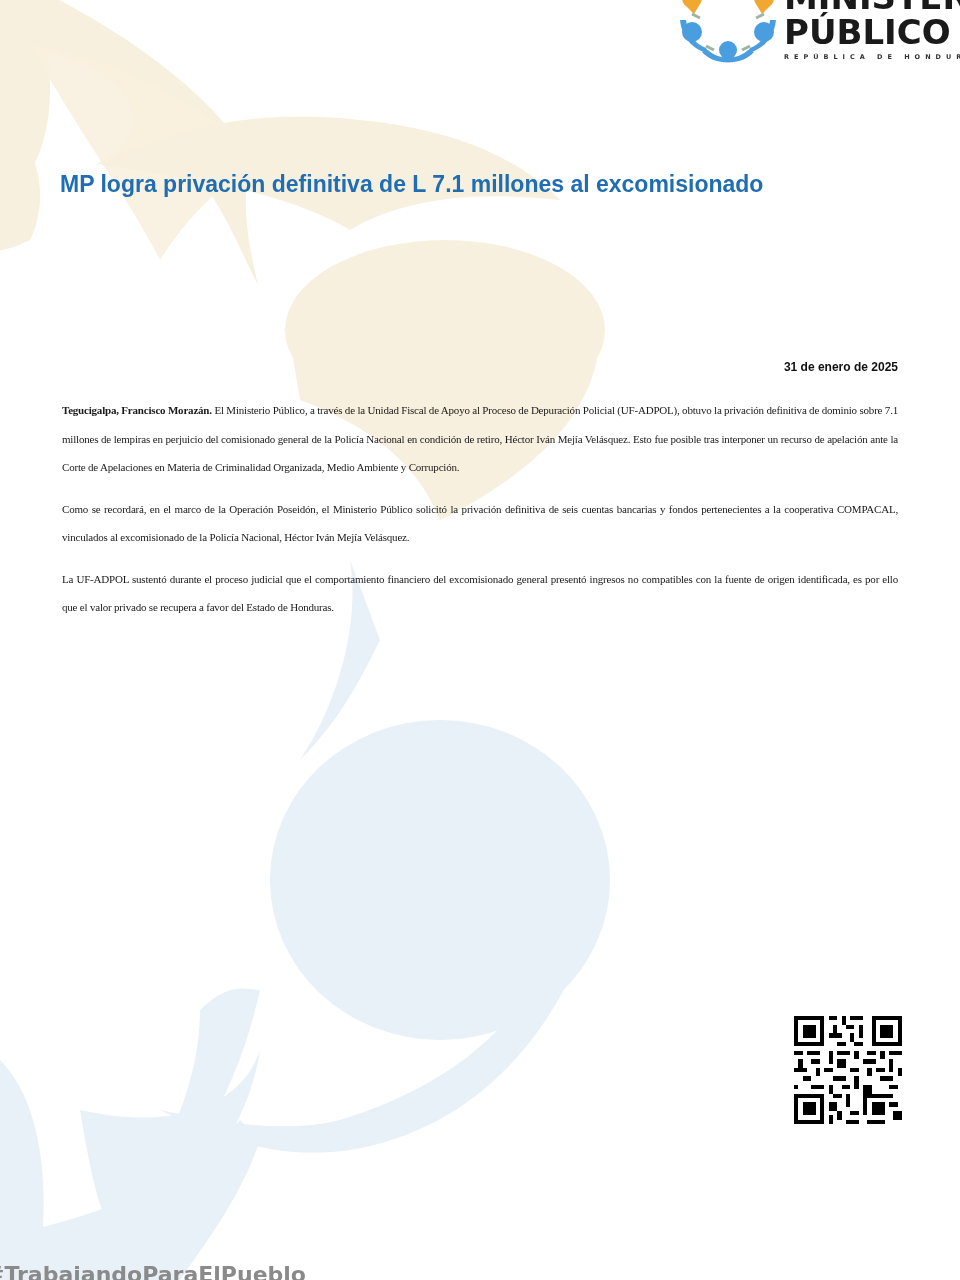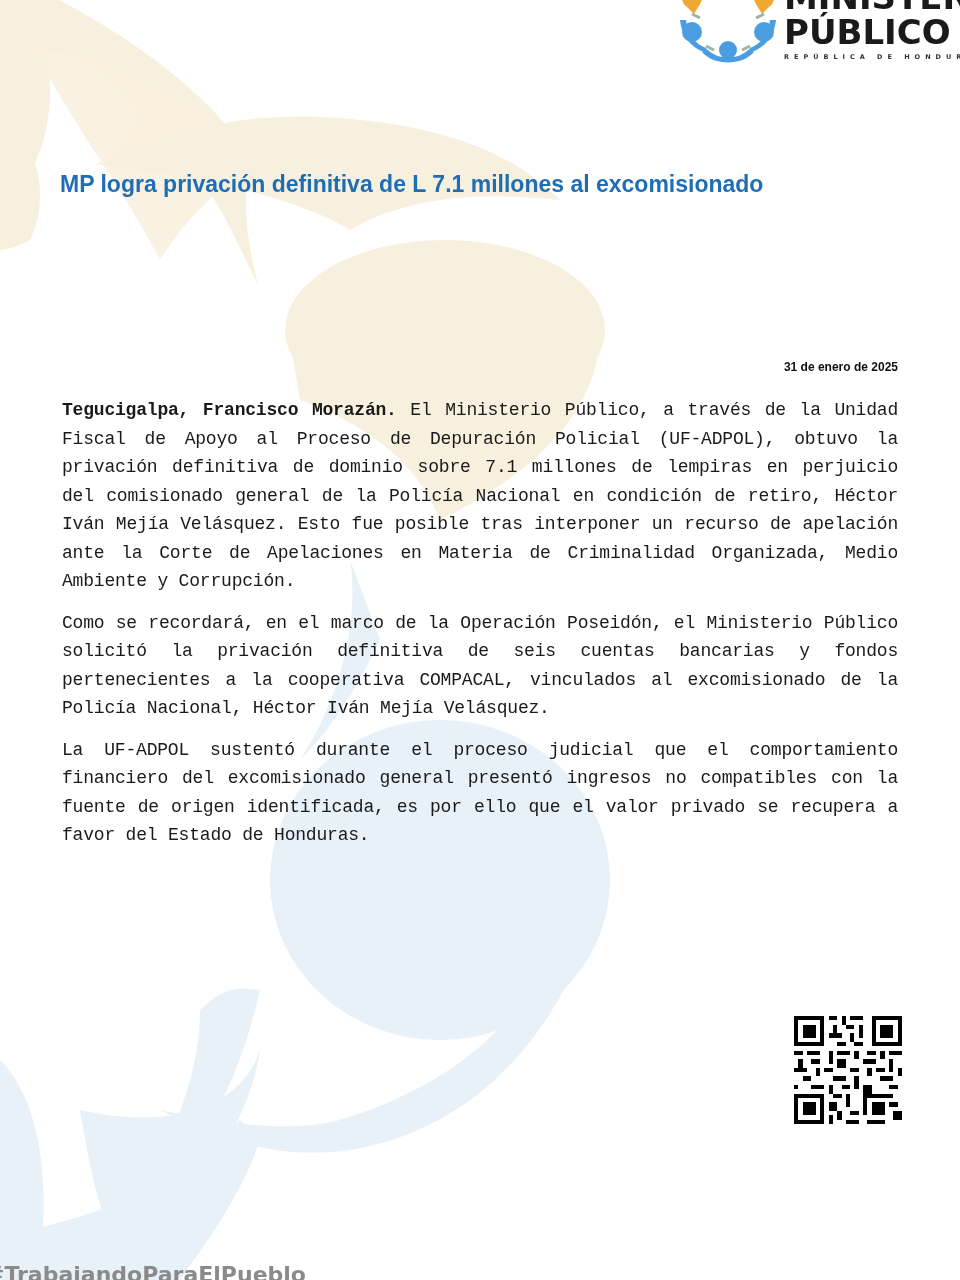--- a/index.html
+++ b/index.html
@@ -20,22 +20,22 @@
     position:absolute; left:60px; top:166px; width:840px; z-index:2;
     text-align:left; color:#1f6db3; font-weight:bold;
     font-family:"Liberation Sans", sans-serif; font-size:23px; line-height:36px;
   }
   .date {
     position:absolute; right:62px; top:360px; z-index:2;
     font-weight:bold; font-size:12px; color:#111;
   }
   .body-text {
     position:absolute; left:62px; top:396px; width:836px; z-index:2;
-    color:#1a1a1a; font-size:18px; line-height:28.5px; text-align:justify;
-    font-family:Liberation Mono, monospace; letter-spacing:-0.2px;
+    color:#1a1a1a; font-size:11px; line-height:28.5px; text-align:justify;
+    font-family:Liberation Serif, serif; letter-spacing:-0.2px;
   }
   .body-text p { margin:0 0 13px 0; }
   .body-text b { font-weight:bold; }
   .qr { position:absolute; left:794px; top:1016px; width:108px; height:108px; z-index:2; }
   .hashtag {
     position:absolute; left:-14px; top:1262px; z-index:2;
     font-family:"DejaVu Sans", sans-serif; font-weight:bold; font-size:22px; color:#8a8a8a;
     white-space:nowrap;
   }
 </style>

